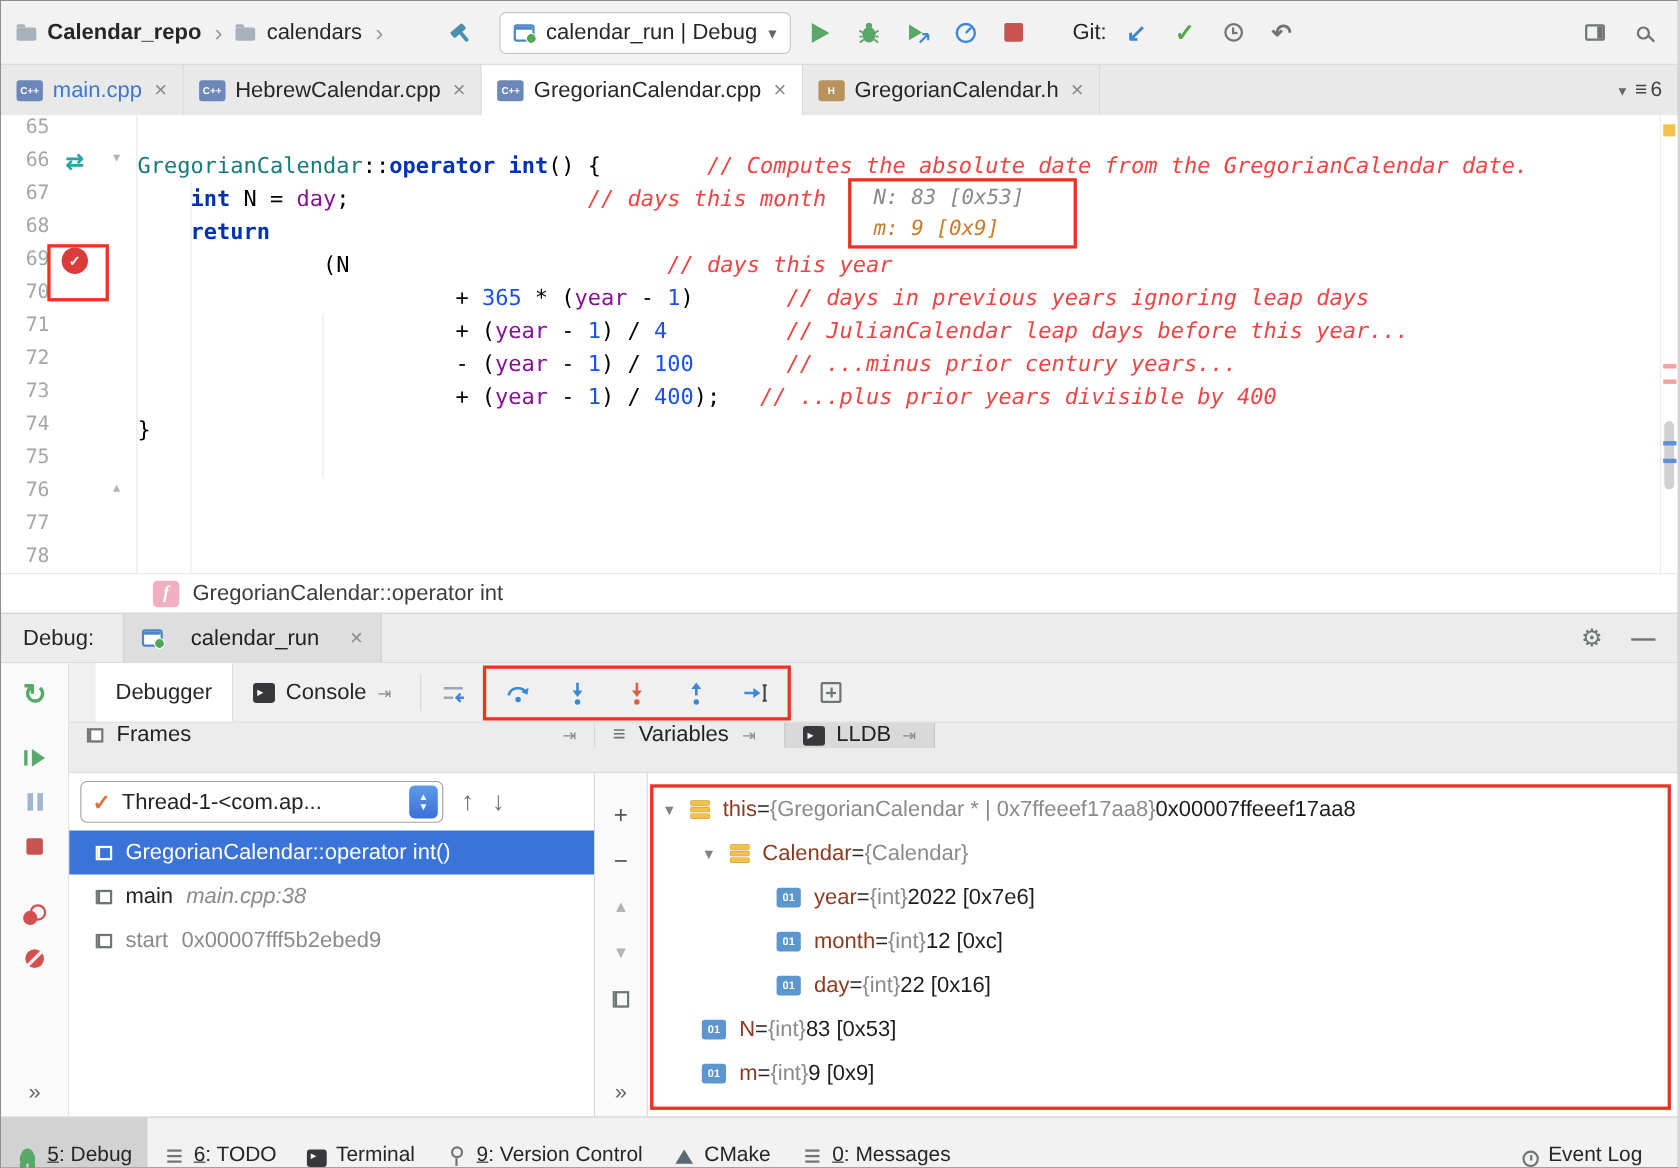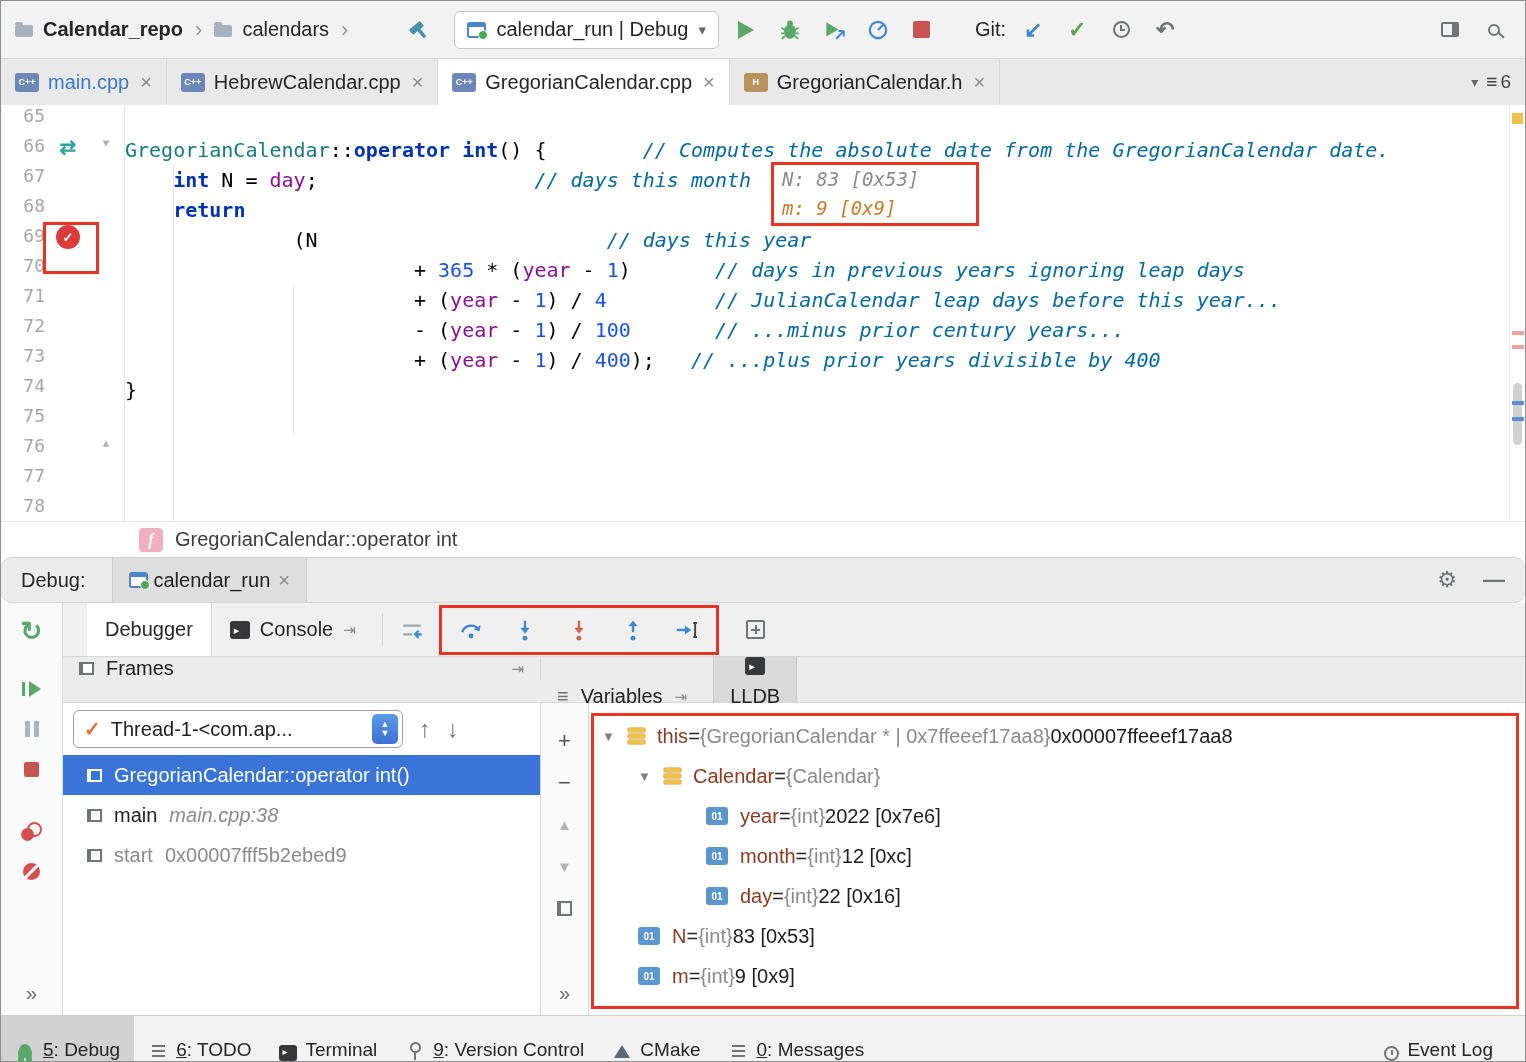--- a/index.html
+++ b/index.html
@@ -61,49 +61,49 @@
   .fold-ic { color:#b3b3b3; font-size:13px; }
   .bp-ic { width:24px; height:24px; background:#db3b3b; border-radius:50%; display:flex; align-items:center; justify-content:center; }
   .bp-check { color:#fff; font-size:13px; font-weight:bold; }
   .bp-annotation { position:absolute; left:42px; top:117px; width:56px; height:52px; border:3px solid #ec3323; z-index:5; }
   .code-area { flex:1; position:relative; overflow:hidden; }
   .code-line { height:30px; line-height:30px; white-space:pre; font-family:"DejaVu Sans Mono",monospace; font-size:20px; position:relative; z-index:1; min-width:100%; }
   .code-line.exec { background:#2255a4; }
   .code-line.exec span { color:#fff !important; }
   .tk-kw { color:#0033b3; font-weight:bold; }
   .tk-pl { color:#000; }
-  .tk-cm { color:#0369a1; font-style:italic; }
+  .tk-cm { color:#ef4444; font-style:italic; }
   .tk-num { color:#1750eb; }
   .tk-fld { color:#871094; }
   .tk-cls { color:#177a76; }
   .guide { position:absolute; width:1px; background:#e5e5e5; z-index:0; }
   .g1 { left:48px; top:60px; height:374px; }
   .g2 { left:168px; top:180px; height:150px; }
   .hint-annotation { position:absolute; left:646px; top:57px; width:208px; height:64px; border:3px solid #ec3323; z-index:4; background:transparent; }
-  .hint { height:29px; line-height:29px; padding-left:8px; font-family:"DejaVu Sans Mono",monospace; font-size:19px; font-style:italic; white-space:pre; }
+  .hint { height:29px; line-height:29px; padding-left:20px; font-family:"DejaVu Sans Mono",monospace; font-size:19px; font-style:italic; white-space:pre; }
   .hint.gray { color:#8a8a8a; }
   .hint.orange { color:#c77d2e; }
   .stripe { width:16px; flex:none; background:#fff; border-left:1px solid #ececec; position:relative; }
   .mark { position:absolute; left:2px; }
   .mk-yellow { top:8px; width:11px; height:11px; background:#f0c24b; }
   .mk-pink1 { top:226px; width:12px; height:4px; background:#f2a0a0; }
   .mk-pink2 { top:240px; width:12px; height:4px; background:#f2a0a0; }
   .mk-blue1 { top:296px; width:12px; height:4px; background:#5c8fd6; }
   .mk-blue2 { top:312px; width:12px; height:4px; background:#5c8fd6; }
   .mk-thumb { top:278px; left:3px; width:9px; height:62px; background:rgba(0,0,0,0.18); border-radius:5px; }
 
   
   .fn-bar { height:36px; border-top:1px solid #e6e6e6; display:flex; align-items:center; gap:12px; padding-left:138px; background:#fff; flex:none; }
   .fn-badge { width:24px; height:24px; background:#f2afc1; color:#fff; border-radius:4px; font:italic bold 16px "Liberation Serif",serif; display:flex; align-items:center; justify-content:center; }
   .fn-label { font-size:20px; color:#3c3c3c; }
 
   
-  .debug-header { height:46px; background:#ececec; border-top:1px solid #d0d0d0; border-bottom:1px solid #d6d6d6; display:flex; align-items:stretch; flex:none;border-radius:11px; }
+  .debug-header { height:46px; background:#ececec; border-top:1px solid #d0d0d0; border-bottom:1px solid #d6d6d6; display:flex; align-items:stretch; flex:none; }
   .dh-label { font-size:20px; color:#262626; align-self:center; padding:0 26px 0 20px; }
-  .dh-tab { background:#dedede; border-left:1px solid #cfcfcf; border-right:1px solid #cfcfcf; display:flex; align-items:center; gap:6px; padding:0 16px; font-size:20px; }
+  .dh-tab { background:#dedede; border-left:1px solid #cfcfcf; border-right:1px solid #cfcfcf; display:flex; align-items:center; gap:26px; padding:0 16px; font-size:20px; }
   .gear { font-size:22px; color:#6f7577; align-self:center; margin-right:26px; }
   .minim { font-size:22px; color:#6f7577; align-self:center; margin-right:20px; font-weight:bold; }
 
   .debug-body { flex:1; display:flex; min-height:0; }
   .left-rail { width:62px; flex:none; background:#fafafa; border-right:1px solid #ddd; display:flex; flex-direction:column; align-items:center; padding-top:8px; }
   .rbtn { width:40px; height:40px; display:flex; align-items:center; justify-content:center; }
   .rerun { color:#59a869; font-size:26px; font-weight:bold; }
   .rbtn.r2 { margin-top:18px; }
   .rbtn.r5 { margin-top:22px; }
   .resume-ic { position:relative; width:19px; height:16px; display:inline-block; }
@@ -130,21 +130,21 @@
   .step-box { display:inline-flex; align-items:center; gap:12px; border:3px solid #ec3323; padding:1px 8px; align-self:center; margin:0 6px; }
   .calc-ic { width:19px; height:19px; border:2px solid #6f7577; border-radius:2px; background:
       linear-gradient(#6f7577,#6f7577) center/9px 2px no-repeat,
       linear-gradient(#6f7577,#6f7577) center/2px 9px no-repeat; display:inline-block; }
 
   .panel-headers { height:46px; background:#ececec; border-bottom:1px solid #d6d6d6; display:flex; align-items:flex-start; flex:none; }
   .ph-frames { width:478px; flex:none; border-right:1px solid #d6d6d6; display:flex; align-items:center; gap:12px; padding:0 16px; font-size:20px; }
   .ph-frames .hide-ic { margin-left:auto; }
   .ph-vars { flex:1; display:flex; align-items:center; gap:12px; padding-left:16px; font-size:20px; }
   .menu-ic { color:#6f7577; font-size:20px; }
-  .lldb-tab { height:100%; background:#d9d9d9; border-left:1px solid #c6c6c6; border-right:1px solid #c6c6c6; display:flex; align-items:center; gap:10px; padding:0 16px; margin-left:14px; font-size:20px;flex-direction:column; }
+  .lldb-tab { height:100%; background:#d9d9d9; border-left:1px solid #c6c6c6; border-right:1px solid #c6c6c6; display:flex; align-items:center; gap:10px; padding:0 16px; margin-left:14px; font-size:20px; }
   .win-ic { position:relative; width:15px; height:13px; display:inline-block; color:#6f7577; flex:none; }
   .win-ic::before { content:""; position:absolute; left:0; top:0; width:9px; height:9px; border:2px solid currentColor; }
   .win-ic::after { content:""; position:absolute; right:0; bottom:0; width:9px; height:9px; border:2px solid currentColor; background:#fff; }
 
   .panel-content { flex:1; display:flex; min-height:0; }
   .frames-pane { width:478px; flex:none; border-right:1px solid #d6d6d6; background:#fff; display:flex; flex-direction:column; }
   .thread-row { height:52px; display:flex; align-items:center; gap:16px; padding:0 10px; flex:none; }
   .thread-dd { width:330px; height:38px; border:1px solid #a0a0a0; border-radius:6px; background:#fff; display:flex; align-items:center; gap:10px; padding:0 4px 0 10px; }
   .th-check { color:#e2703a; font-weight:bold; font-size:20px; }
   .th-label { font-size:20px; flex:1; white-space:nowrap; overflow:hidden; }

